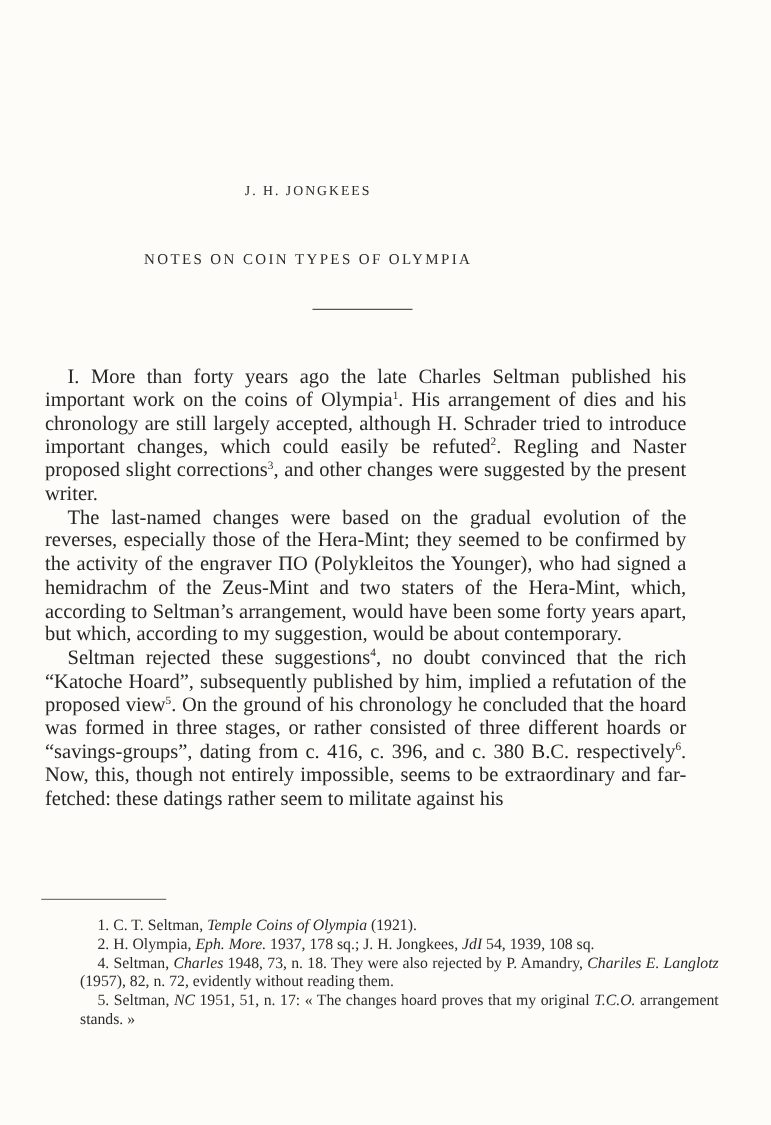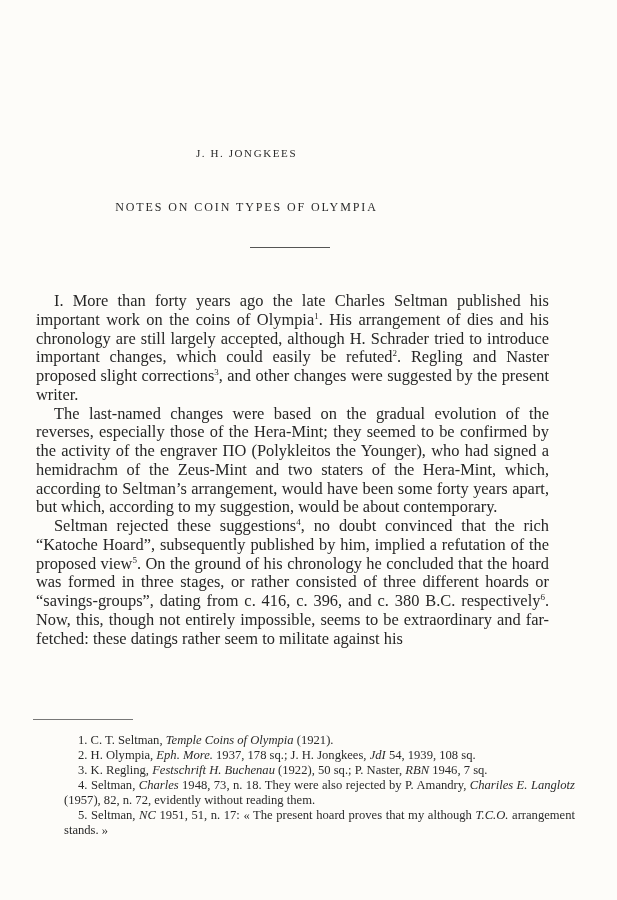--- a/index.html
+++ b/index.html
@@ -107,17 +107,16 @@
     <p><span>I. More than forty years ago the late Charles Seltman published his important work on the coins of Olympia</span><sup>1</sup><span>.  His arrangement of dies and his chronology are still largely accepted, although H. Schrader tried to introduce important changes, which could easily be refuted</span><sup>2</sup><span>.  Regling and Naster proposed slight corrections</span><sup>3</sup><span>, and other changes were suggested by the present writer.</span></p>
     <p><span>The last-named changes were based on the gradual evolution of the reverses, especially those of the Hera-Mint; they seemed to be confirmed by the activity of the engraver ΠΟ (Polykleitos the Younger), who had signed a hemidrachm of the Zeus-Mint and two staters of the Hera-Mint, which, according to Seltman’s arrangement, would have been some forty years apart, but which, according to my suggestion, would be about contemporary.</span></p>
     <p><span>Seltman rejected these suggestions</span><sup>4</sup><span>, no doubt convinced that the rich “Katoche Hoard”, subsequently published by him, implied a refutation of the proposed view</span><sup>5</sup><span>.  On the ground of his chronology he concluded that the hoard was formed in three stages, or rather consisted of three different hoards or “savings-groups”, dating from c. 416, c. 396, and c. 380 B.C. respectively</span><sup>6</sup><span>.  Now, this, though not entirely impossible, seems to be extraordinary and far-fetched: these datings rather seem to militate against his</span></p>
   </div>
 
   <div class="fn-rule"></div>
 
   <div class="footnotes">
     <p class="fn"><span>1. </span><span>C. T. Seltman, </span><i>Temple Coins of Olympia</i><span> (1921).</span></p>
     <p class="fn"><span>2. </span><span>H. Olympia, </span><i>Eph. More.</i><span> 1937, 178 sq.; J. H. Jongkees, </span><i>JdI</i><span> 54, 1939, 108 sq.</span></p>
-    <p class="fn"><span>3. </span><span>K. Regling, </span><i>Festschrift H. Buchenau</i><span> (1922), 50 sq.; P. Naster, </span><i>RBN</i><span> 1946, 7 sq.</span></p>
     <p class="fn"><span>4. </span><span>Seltman, </span><i>Charles</i><span> 1948, 73, n. 18. They were also rejected by P. Amandry, </span><i>Chariles E. Langlotz</i><span> (1957), 82, n. 72, evidently without reading them.</span></p>
-    <p class="fn"><span>5. </span><span>Seltman, </span><i>NC</i><span> 1951, 51, n. 17: « The present hoard proves that my although </span><i>T.C.O.</i><span> arrangement stands. »</span></p>
+    <p class="fn"><span>5. </span><span>Seltman, </span><i>NC</i><span> 1951, 51, n. 17: « The changes hoard proves that my original </span><i>T.C.O.</i><span> arrangement stands. »</span></p>
   </div>
 </div>
 
 </body></html>

